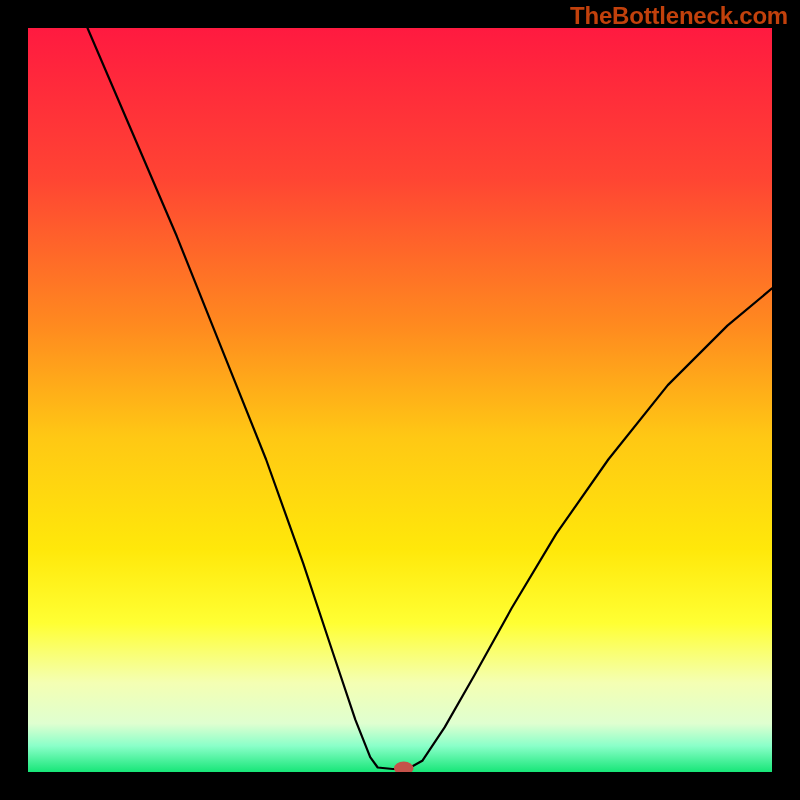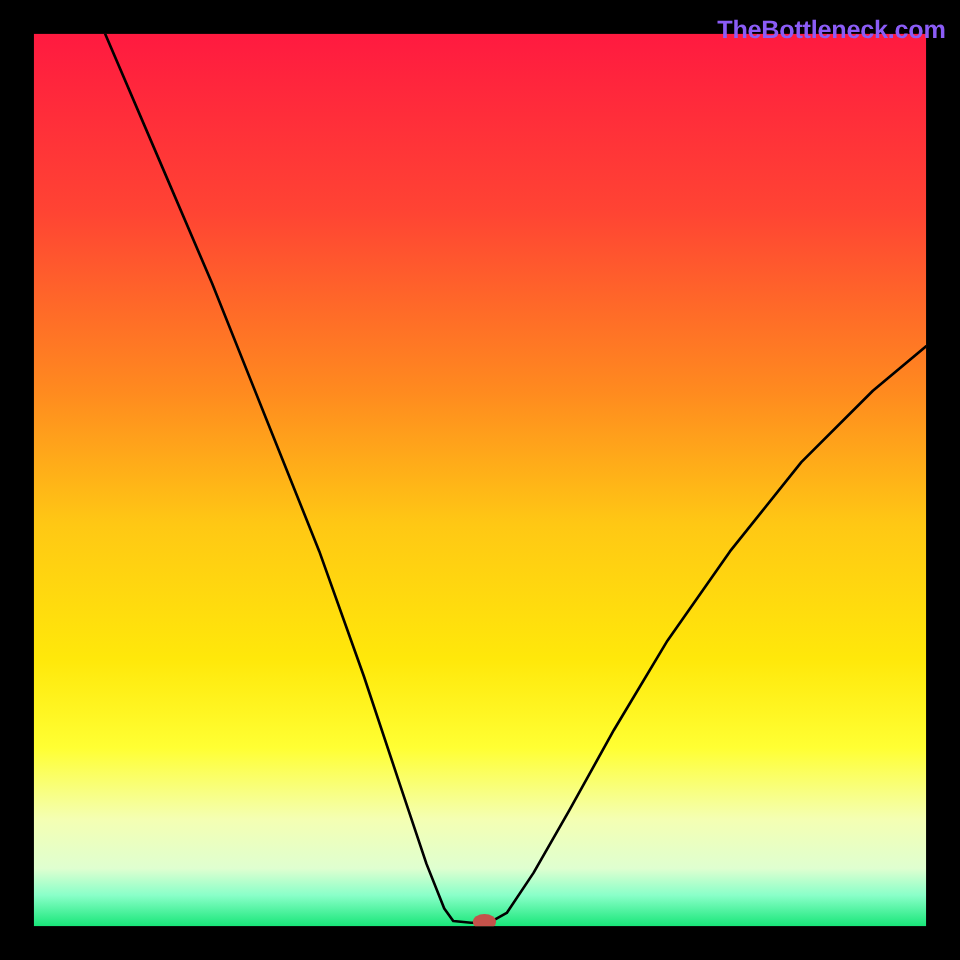--- a/index.html
+++ b/index.html
@@ -21,26 +21,26 @@
   .plot {
     position: absolute;
     left: 28px;
     top: 28px;
     width: 744px;
     height: 744px;
     overflow: hidden;
   }
   .watermark {
     position: absolute;
-    top: 14px;
+    top: 2px;
     right: 12px;
     font-family: Arial, Helvetica, sans-serif;
-    font-size: 21px;
+    font-size: 24px;
     font-weight: 600;
-    color: #8b5cf6;
+    color: #c2410c;
     letter-spacing: -0.2px;
     user-select: none;
   }
   svg { display: block; }
 </style>
 </head>
 <body>
 
 <div class="frame">
   <div class="plot">

